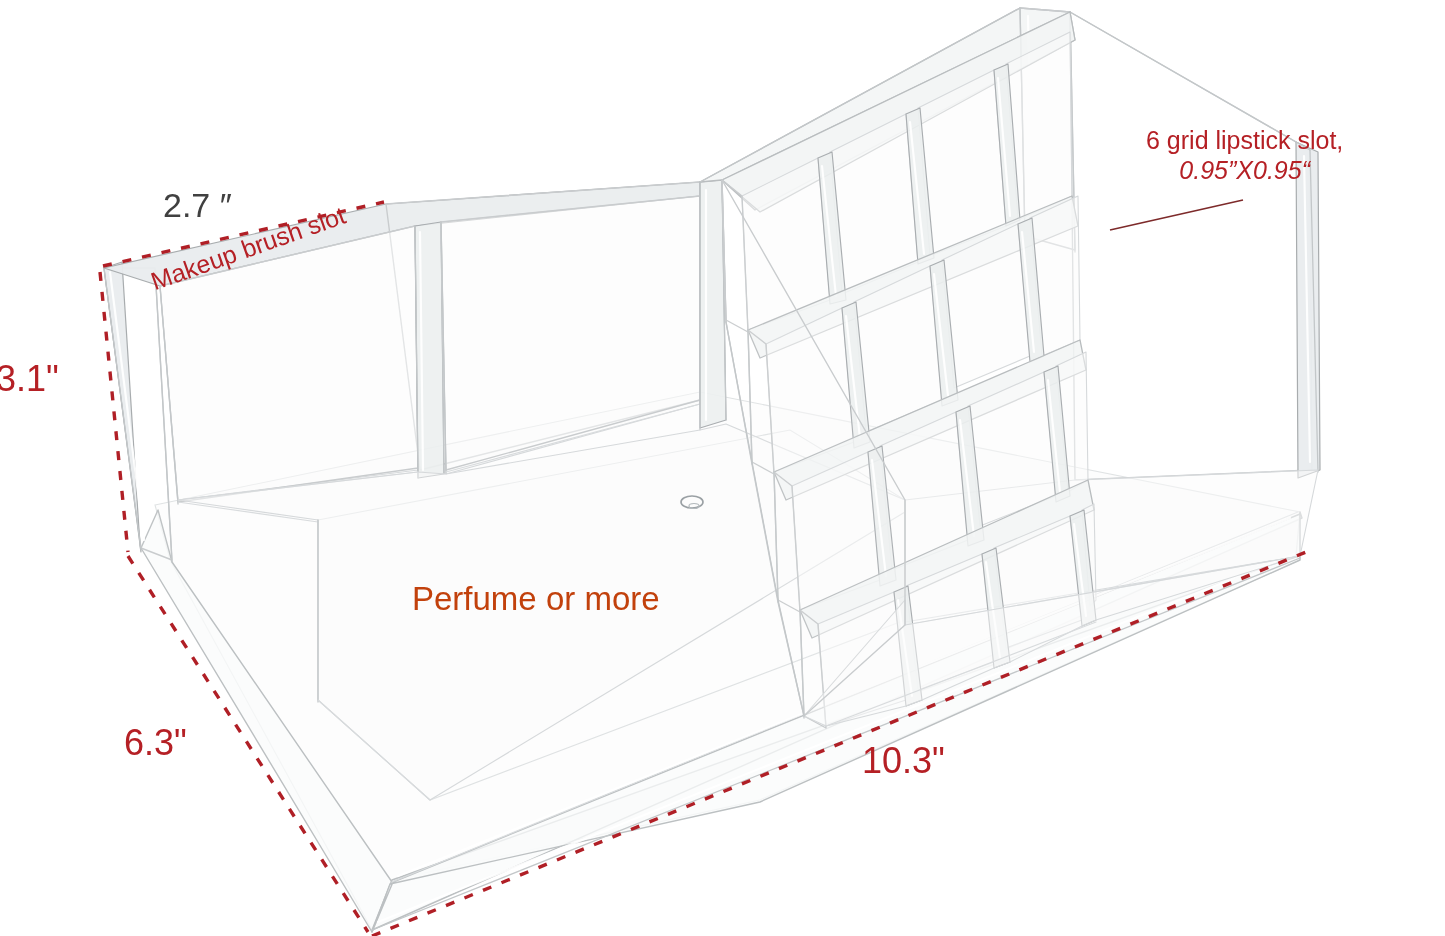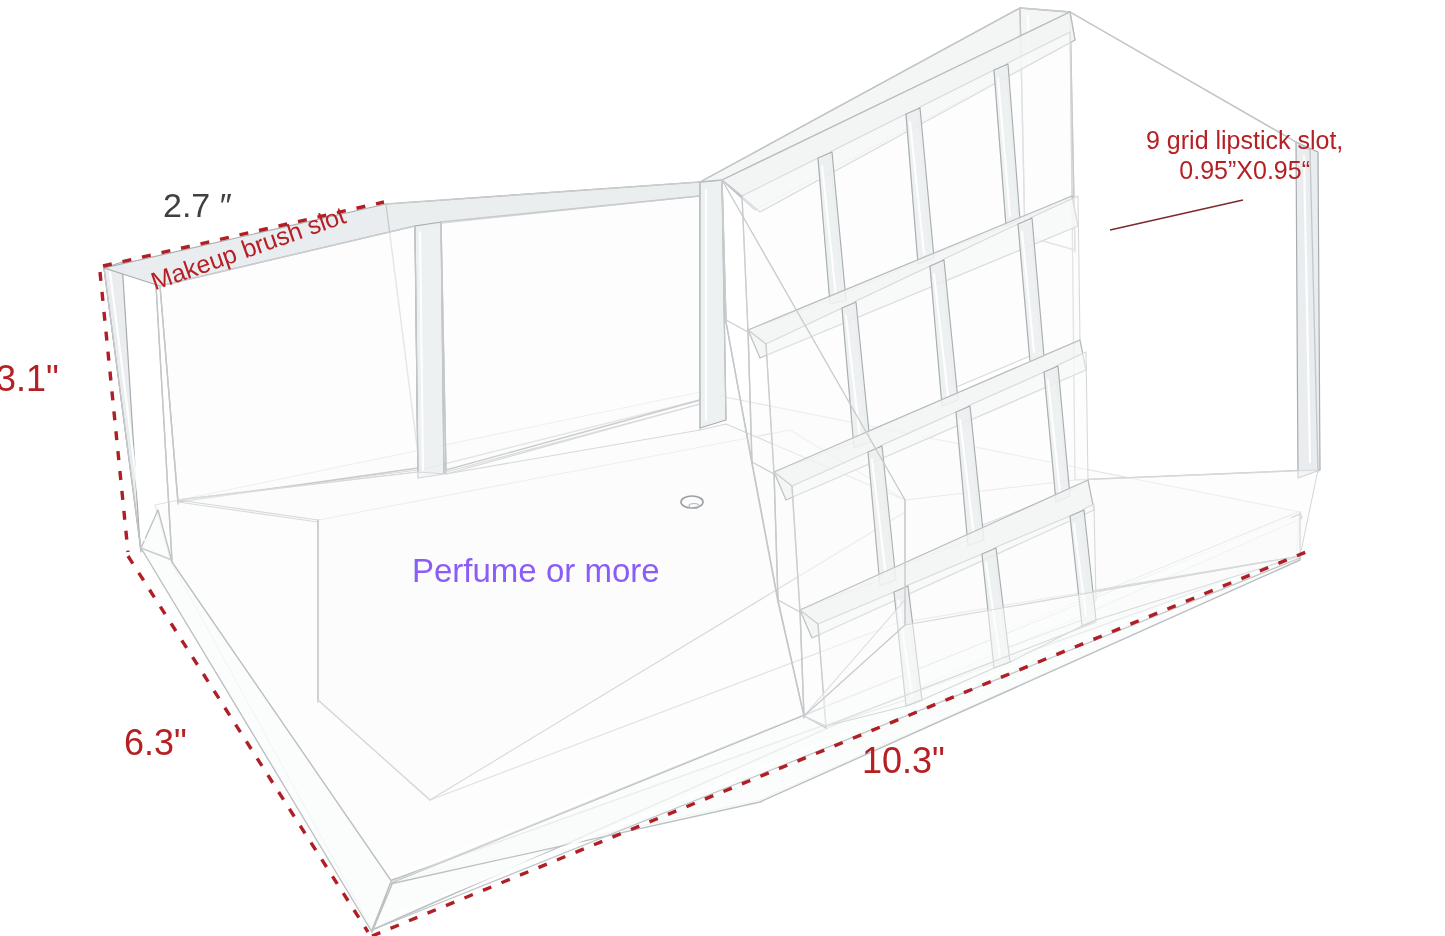--- a/index.html
+++ b/index.html
@@ -114,21 +114,21 @@
     line-height: 1.18;
   }
   #label-27     { left: 163px; top: 185px;  font-size: 34px; }
   #label-brush  { left: 152px; top: 268px;  font-size: 25px;
                   transform: rotate(-19.5deg); transform-origin: 0 50%; }
   #label-31     { left: -4px;  top: 358px;  font-size: 36px; }
   #label-63     { left: 124px; top: 722px;  font-size: 36px; }
   #label-103    { left: 862px; top: 740px;  font-size: 36px; }
   #label-perfume{ left: 412px; top: 552px;  font-size: 33px; }
   #label-grid   { left: 1146px; top: 126px; font-size: 25px; }
-  #label-grid .l2 { display: block; text-align: center; }
+  #label-grid .l2 { display: block; text-align: center; font-style: italic; }
 </style>
 </head>
 <body style="background: rgb(255, 255, 255);">
 
 <div id="stage" style="background: rgb(255, 255, 255);">
 
   <svg id="product-svg" viewBox="0 0 1445 936">
 
     <g>
 
@@ -317,20 +317,20 @@
   <div class="anno" id="label-27" style="color: #404040;">2.7 ″</div>
 
   <div class="anno" id="label-brush" style="color: rgb(181, 32, 37);">Makeup brush slot</div>
 
   <div class="anno" id="label-31" style="color: rgb(181, 32, 37);">3.1"</div>
 
   <div class="anno" id="label-63" style="color: rgb(181, 32, 37);">6.3"</div>
 
   <div class="anno" id="label-103" style="color: rgb(181, 32, 37);">10.3"</div>
 
-  <div class="anno" id="label-perfume" style="color: #8b5cf6;">Perfume or more</div>
+  <div class="anno" id="label-perfume" style="color: #c2410c; margin-top: 28px;">Perfume or more</div>
 
   <div class="anno" id="label-grid" style="color: rgb(181, 32, 37);">
-    <span class="l1">9 grid lipstick slot,</span>
+    <span class="l1">6 grid lipstick slot,</span>
     <span class="l2">0.95”X0.95“</span>
   </div>
 
 </div>
 
 </body></html>

